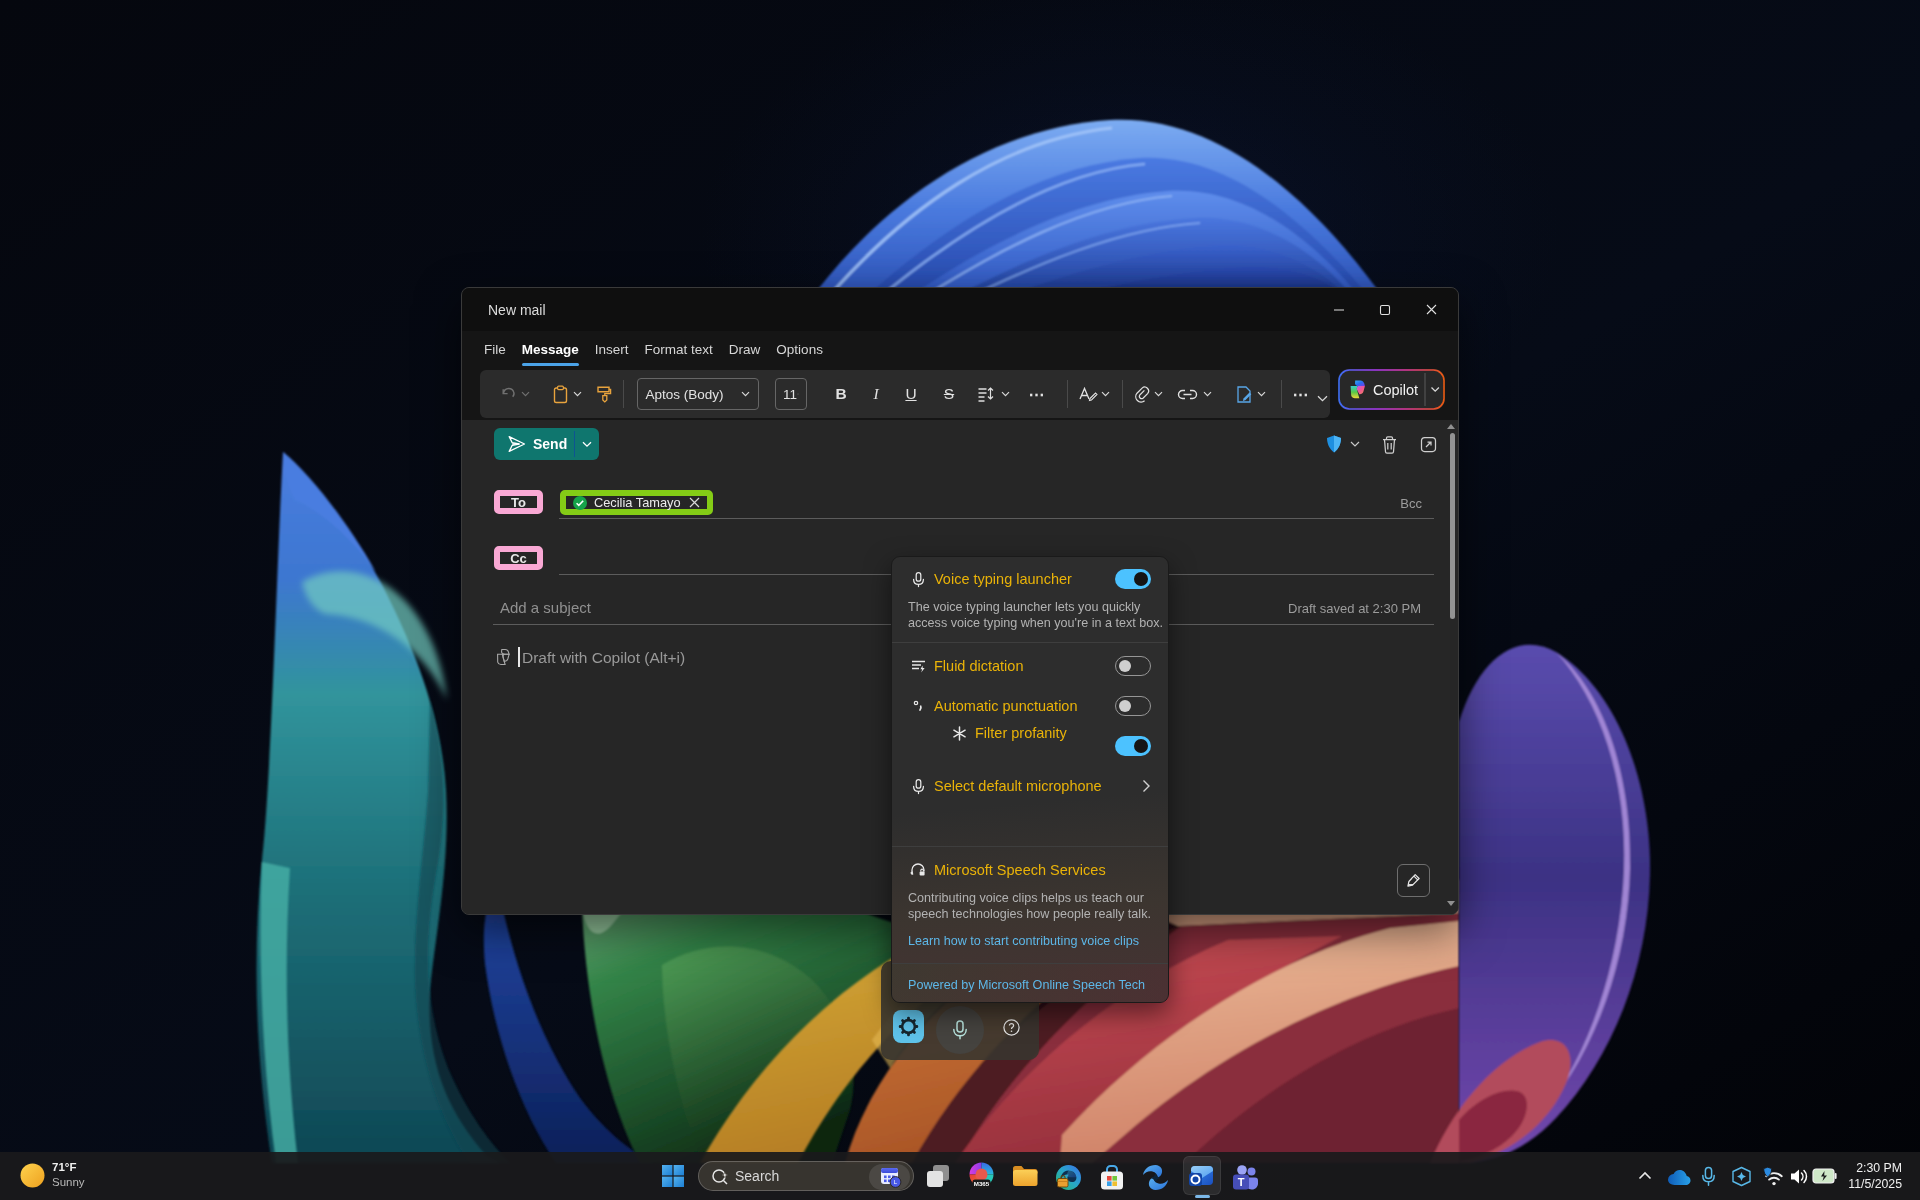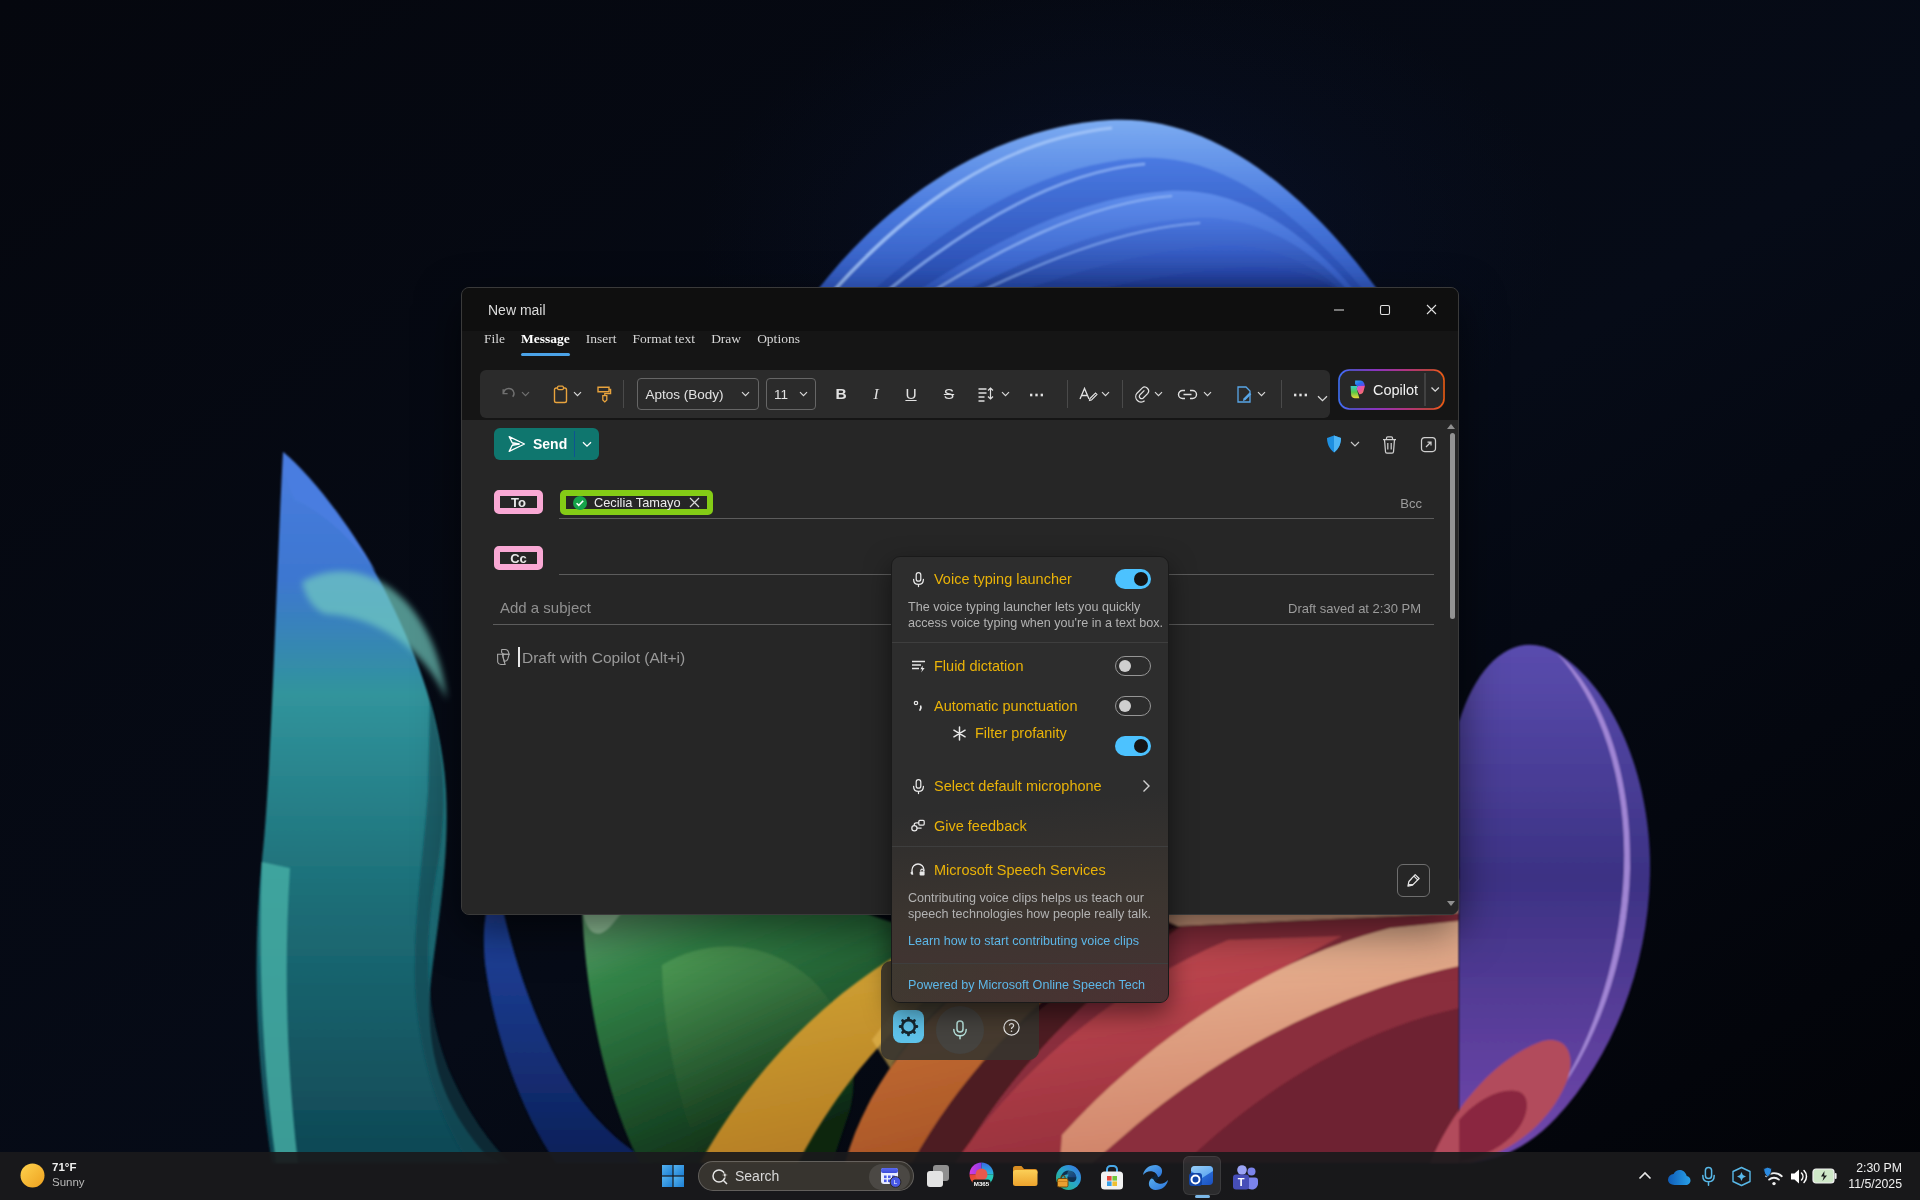--- a/index.html
+++ b/index.html
@@ -2,21 +2,21 @@
 <html><head>
 <meta charset="utf-8">
 <style>
   * { margin:0; padding:0; box-sizing:border-box; }
   html,body { width:1920px; height:1200px; overflow:hidden; background:#04060c; font-family:"Liberation Sans", sans-serif; }
   #wall { position:absolute; left:0; top:0; }
   .win { position:absolute; left:461px; top:287px; width:998px; height:628px; background:#262626; border:1px solid #3a3a3a; border-radius:8px; box-shadow:0 16px 44px rgba(0,0,0,.55); overflow:hidden; }
   .titlebar { height:43px; background:#0f0f0f; color:#dcdcdc; font-size:14px; display:flex; align-items:center; padding-left:26px; position:relative; }
   .wbtns { position:absolute; right:4px; top:0; height:43px; display:flex; align-items:center; }
   .wbtn { width:46px; height:43px; display:flex; align-items:center; justify-content:center; }
-  .menurow { height:37px; background:#151515; display:flex; align-items:flex-start; padding-left:14px; color:#d6d6d6; font-size:13.5px; position:relative;font-family:Liberation Serif, serif; }
+  .menurow { height:37px; background:#151515; display:flex; align-items:center; padding-left:14px; color:#d6d6d6; font-size:13.5px; position:relative; }
   .mitem { padding:0 8px; }
   .mactive { font-weight:700; color:#fff; position:relative; }
   .mactive:after { content:""; position:absolute; left:8px; right:8px; bottom:-9px; height:3px; border-radius:2px; background:#4ba3e8; }
   .toolrow { height:52px; background:#151515; position:relative; }
   .toolstrip { position:absolute; left:18px; top:2px; width:850px; height:48px; background:#2b2b2b; border-radius:6px; }
   .ti { position:absolute; top:0; height:48px; display:flex; align-items:center; justify-content:center; color:#e2e2e2; }
   .tdiv { position:absolute; top:10px; width:1px; height:28px; background:#4a4a4a; }
   .copbtn { position:absolute; left:876px; top:1px; width:107px; height:41px; border-radius:11px; background:#282828; }
   .content { position:absolute; left:0; top:132px; right:0; bottom:0; background:#262626; }
   .sendbtn { position:absolute; left:32px; top:8px; width:105px; height:32px; background:#0f766e; border-radius:6px; color:#fff; font-size:14px; font-weight:700; }
@@ -271,21 +271,21 @@
             <path d="M7.8 10.7h4v4.2l-2 2-2-2z" fill="none" stroke="#e8a33d" stroke-width="1.3"></path>
           </svg>
         </div>
 <div class="tdiv" style="left:143px;"></div>
 <div class="ti" style="left:152px; width:131px;">
           <div style="width:122px; height:32px; border:1px solid #666; border-radius:4px; display:flex; align-items:center; font-size:13.5px; padding:0 8px; justify-content:space-between;">Aptos (Body)<svg width="9" height="6" viewBox="0 0 9 6">
               <path d="M1 1.2l3.5 3.5L8 1.2" stroke="#d8d8d8" stroke-width="1.2" fill="none"></path>
             </svg></div>
         </div>
 <div class="ti" style="left:283px; width:56px;">
-          <div style="width:50px; height:32px; border:1px solid #666; border-radius:4px; display:flex; align-items:center; font-size:13.5px; padding:0 7px; justify-content:space-between;">11<svg width="9" height="6" viewBox="0 0 9 6">
+          <div style="width:32px; height:32px; border:1px solid #666; border-radius:4px; display:flex; align-items:center; font-size:13.5px; padding:0 7px; justify-content:space-between;">11<svg width="9" height="6" viewBox="0 0 9 6">
               <path d="M1 1.2l3.5 3.5L8 1.2" stroke="#d8d8d8" stroke-width="1.2" fill="none"></path>
             </svg></div>
         </div>
 <div class="ti" style="left:350px; width:22px; font-size:15.5px; font-weight:700;">B</div>
 <div class="ti" style="left:385px; width:22px; font-size:15.5px; font-style:italic; font-family:'Liberation Serif',serif;">I</div>
 <div class="ti" style="left:420px; width:22px; font-size:15.5px; text-decoration:underline;">U</div>
 <div class="ti" style="left:457px; width:24px; font-size:15.5px; text-decoration:line-through;">S</div>
 <div class="ti" style="left:494px; width:22px;">
           <svg width="17" height="17" viewBox="0 0 17 17">
             <path d="M1.5 3h8M1.5 7h8M1.5 11h6M1.5 15h6" stroke="#e0e0e0" stroke-width="1.3"></path>
@@ -501,30 +501,20 @@
         <svg width="17" height="17" viewBox="0 0 17 17">
           <rect x="6.2" y="1.6" width="4.6" height="8.6" rx="2.3" fill="none" stroke="#e8e8e8" stroke-width="1.25"></rect>
           <path d="M3.6 8.4c0 3 2.1 4.9 4.9 4.9s4.9-1.9 4.9-4.9M8.5 13.4v2.2" fill="none" stroke="#e8e8e8" stroke-width="1.25" stroke-linecap="round"></path>
         </svg>
       </div>
       <div class="ptxt">Select default microphone</div>
     </div>
   <svg width="8" height="14" viewBox="0 0 8 14" style="position:absolute; right:18px; top:222px;">
       <path d="M1.5 1.5L7 7l-5.5 5.5" stroke="#d0d0d0" stroke-width="1.4" fill="none"></path>
     </svg>
-  <div class="prow" style="top:249px;">
-      <div class="picon">
-        <svg width="18" height="18" viewBox="0 0 18 18">
-          <circle cx="5.4" cy="11.2" r="2.6" fill="none" stroke="#e8e8e8" stroke-width="1.25"></circle>
-          <rect x="9.8" y="3.4" width="5.4" height="4.6" rx="1" fill="none" stroke="#e8e8e8" stroke-width="1.25"></rect>
-          <path d="M8 11.2h4.6M9.8 5.8H7.2a2 2 0 0 0-2 2v1" stroke="#e8e8e8" stroke-width="1.25" fill="none"></path>
-        </svg>
-      </div>
-      <div class="ptxt">Give feedback</div>
-    </div>
   <div class="pdiv" style="top:289px;"></div>
   <div class="prow" style="top:293px;">
       <div class="picon">
         <svg width="18" height="18" viewBox="0 0 18 18">
           <path d="M3 10.5V9a6 6 0 0 1 12 0v1.5" fill="none" stroke="#e8e8e8" stroke-width="1.3"></path>
           <path d="M3 10.2c-1 .2-1.6 1-1.4 2s1.1 1.7 2.1 1.5l.6-.1-.6-3.6z" fill="#e8e8e8"></path>
           <rect x="10.6" y="10.4" width="5" height="4.2" rx="1" fill="#e8e8e8"></rect>
           <path d="M11.8 10.4v-1a1.3 1.3 0 0 1 2.6 0v1" fill="none" stroke="#e8e8e8" stroke-width="1.1"></path>
         </svg>
       </div>

